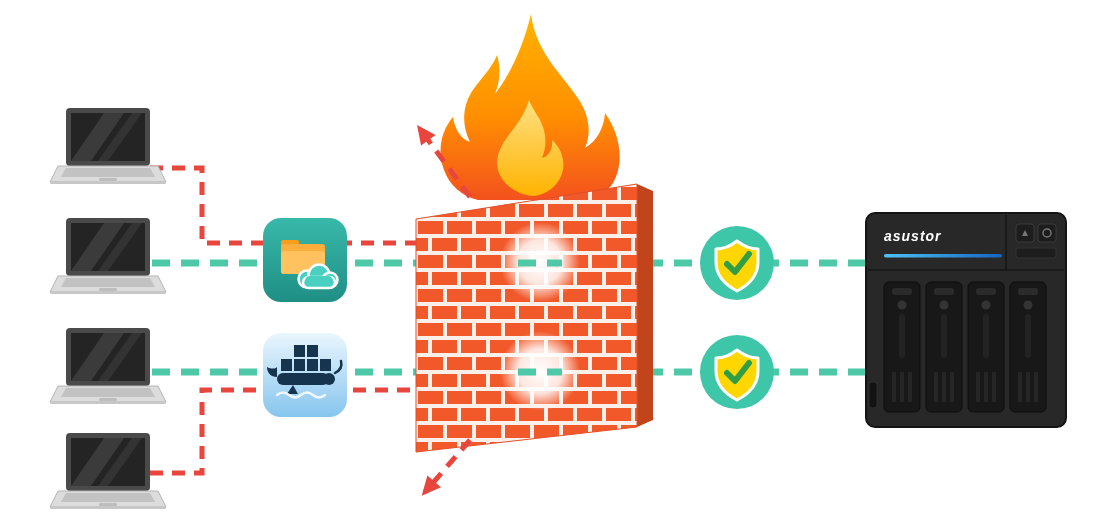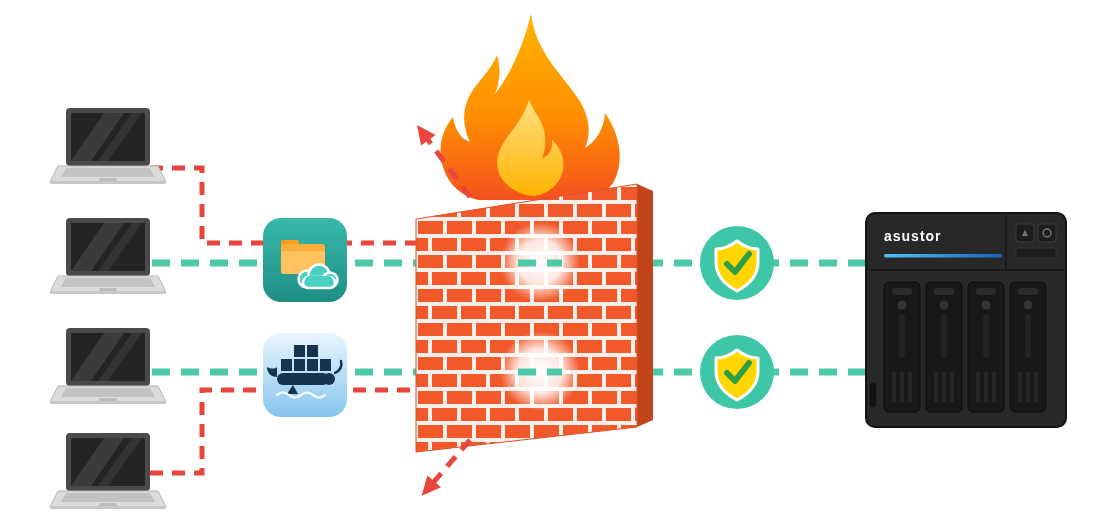--- a/index.html
+++ b/index.html
@@ -1,17 +1,17 @@
 <!DOCTYPE html>
 <html style="--allowed-line: #4EC9A8; --blocked-line: #E8453C; --brick: #F1592B; --brick-side: #C2441B; --mortar: #FBEFE9; --fire-outer: #FF8F00; --fire-inner: #FFC107; --shield-badge-bg: #3EC6A8; --shield-fill: #FFD600; --shield-check: #2F9E44; --nas-body: #282828; --nas-accent: #1E88E5;"><head>
 <meta charset="utf-8">
 <style>
   html,body{margin:0;padding:0;background:#ffffff;}
   .stage{position:relative;width:1100px;height:517px;background:#ffffff;overflow:hidden;
-         font-family:"Liberation Sans",sans-serif;}
+         font-family:"Liberation Sans",sans-serif;font-style:italic;}
   svg{display:block;}
   .line-allowed{fill:none;stroke:var(--allowed-line,#4EC9A8);stroke-width:7;stroke-dasharray:18 11;}
   .line-blocked{fill:none;stroke:var(--blocked-line,#E8453C);stroke-width:5;stroke-dasharray:13 9;}
   .arrowhead{fill:var(--blocked-line,#E8453C);}
   .mortar{fill:var(--mortar,#FBEFE9);}
   .brick{fill:var(--brick,#F1592B);}
   .brick-side{fill:var(--brick-side,#C2441B);}
   .badge-bg{fill:var(--shield-badge-bg,#3EC6A8);}
   .shield{fill:var(--shield-fill,#FFD600);stroke:#ffffff;stroke-width:3;stroke-linejoin:round;}
   .check{fill:none;stroke:var(--shield-check,#2F9E44);stroke-width:6;stroke-linecap:round;stroke-linejoin:round;}

